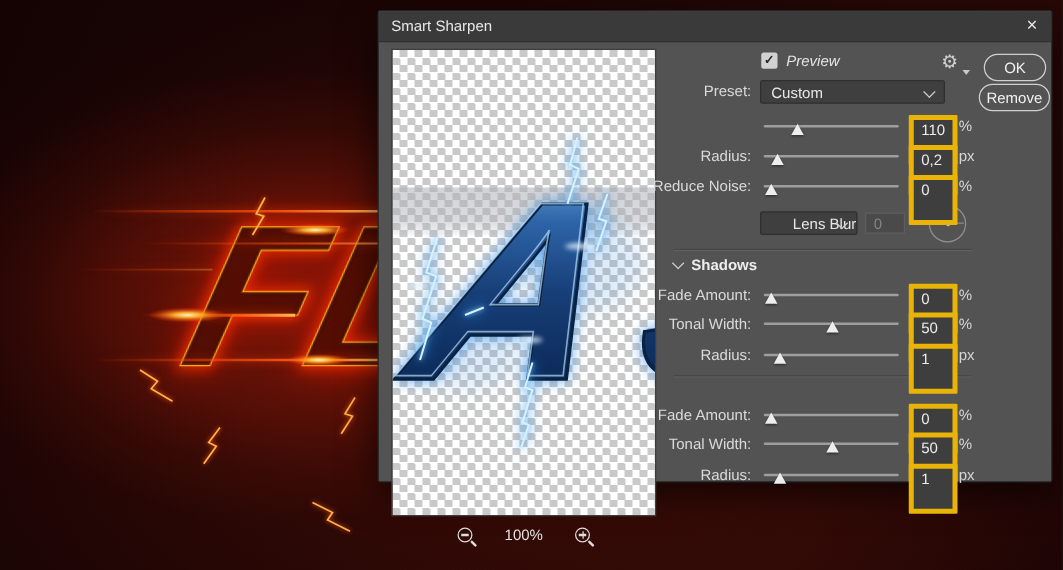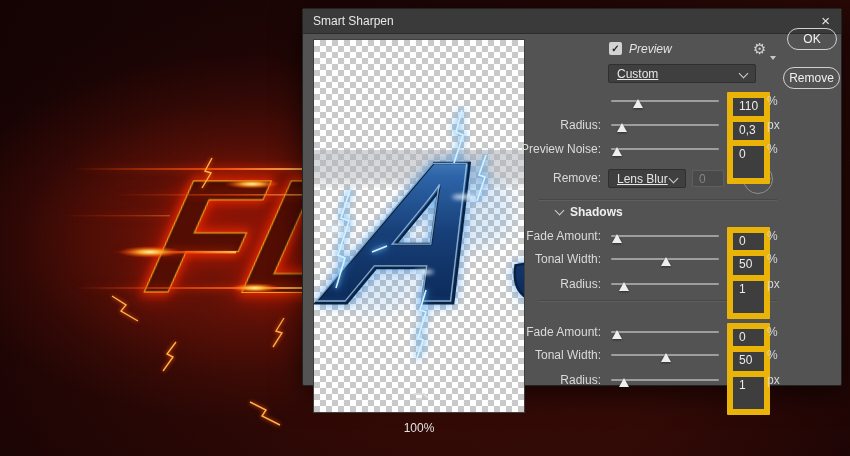--- a/index.html
+++ b/index.html
@@ -30,70 +30,70 @@
                border:1px solid #3e3e3e;box-sizing:content-box;
                background:conic-gradient(#c9c9c9 25%,#ffffff 0 50%,#c9c9c9 0 75%,#ffffff 0);
                background-size:12px 12px;}
   .preview-box svg{position:absolute;left:0;top:0;}
   .blue-letter{font:italic 900 200px "Liberation Sans",sans-serif;fill:url(#blueG);
                stroke:#0a2242;stroke-width:5;paint-order:stroke;}
   .blue-letter-hl{font:italic 900 200px "Liberation Sans",sans-serif;fill:none;
                stroke:rgba(195,232,255,0.65);stroke-width:1.3;}
 
   .zoombar{position:absolute;left:10px;top:406px;width:212px;height:26px;display:flex;
-           align-items:center;justify-content:center;gap:26px;flex-direction:column;}
+           align-items:center;justify-content:center;gap:26px;}
   .zoomlevel{font-size:12px;color:#e2e2e2;}
   .mag{position:relative;width:10px;height:10px;border:1.6px solid #dcdcdc;border-radius:50%;display:inline-block;}
   .mag::after{content:"";position:absolute;width:6px;height:1.7px;background:#dcdcdc;border-radius:1px;
               transform:rotate(45deg);right:-5px;bottom:-3px;}
   .mag i{position:absolute;left:2px;top:4.2px;width:6px;height:1.6px;background:#dcdcdc;}
   .mag b{position:absolute;left:4.2px;top:2px;width:1.6px;height:6px;background:#dcdcdc;}
 
   .controls{position:absolute;left:0;top:0;right:0;bottom:0;}
   .cb{position:absolute;left:306px;top:33px;width:13px;height:13px;background:#d2d2d2;border-radius:2px;
       color:#222;font-size:10px;font-weight:bold;text-align:center;line-height:13px;cursor:pointer;}
   .cb-label{position:absolute;left:326px;top:33px;color:#e3e3e3;font-style:italic;}
   .gear{position:absolute;left:450px;top:31px;font-family:"DejaVu Sans",sans-serif;font-size:15px;color:#d2d2d2;cursor:pointer;}
   .gear-caret{position:absolute;left:467px;top:47px;width:0;height:0;
               border-left:3px solid transparent;border-right:3px solid transparent;border-top:4px solid #c9c9c9;}
   .btn{position:absolute;height:20px;border:1px solid #d0d0d0;border-radius:11px;background:transparent;
        color:#f1f1f1;font-size:12px;text-align:center;line-height:20px;cursor:pointer;}
-  .btn.ok{left:484px;top:19px;width:48px;}
+  .btn.ok{left:484px;top:34px;width:48px;}
   .btn.cancel{left:480px;top:58px;width:55px;}
 
   .rowlabel{position:absolute;left:0;width:298px;text-align:right;color:#dadada;line-height:18px;}
   .p-row{position:absolute;left:0;right:0;height:19px;}
   .dd{position:absolute;top:0;height:19px;background:#3f3f3f;border:1px solid #2f2f2f;border-radius:2px;
-      color:#e6e6e6;line-height:19px;padding-left:8px;box-sizing:border-box;cursor:pointer;text-decoration:underline;}
+      color:#e6e6e6;line-height:19px;padding-left:8px;box-sizing:border-box;cursor:pointer;}
   .chev{position:absolute;width:6px;height:6px;border-right:1.5px solid #cfcfcf;border-bottom:1.5px solid #cfcfcf;
         transform:rotate(45deg);}
   .dd .chev{right:8px;top:5px;}
 
   .slider-row{position:absolute;left:0;right:0;height:18px;}
   .track{position:absolute;left:308px;top:8px;width:108px;height:2px;background:#9e9e9e;border-radius:1px;cursor:pointer;}
   .thumb{position:absolute;top:7px;width:0;height:0;border-left:5px solid transparent;
          border-right:5px solid transparent;border-bottom:9px solid #eeeeee;
          filter:drop-shadow(0 1px 1px rgba(0,0,0,0.45));cursor:pointer;}
   .vbox{position:absolute;left:424px;top:0;width:25px;height:15px;padding:1px 0 16px 6px;background:#3e3e3e;
-        border:6px solid #eab308;border-radius:1px;color:#ececec;line-height:15px;}
+        border:4px solid #eab308;border-radius:1px;color:#ececec;line-height:15px;}
   .unit{position:absolute;left:464px;top:1px;color:#d6d6d6;line-height:16px;}
 
   .rm-row{position:absolute;left:0;right:0;top:159px;height:22px;}
   .rm-row .rowlabel{line-height:21px;}
-  .rm-row .dd{top:1px;}
+  .rm-row .dd{top:1px;text-align:right;}
   .angle-box{position:absolute;left:389px;top:2px;width:24px;height:14px;padding:1px 0 0 6px;background:#4a4a4a;
              border:1px solid #5e5e5e;border-radius:1px;color:#858585;line-height:14px;}
   .deg{position:absolute;left:428px;top:2px;color:#9a9a9a;font-size:11px;}
   .dial{position:absolute;left:440px;top:-4px;width:28px;height:28px;border:1px solid #8f8f8f;border-radius:50%;cursor:pointer;}
   .dial::before{content:"";position:absolute;left:1px;right:1px;top:13px;height:1px;background:#8a8a8a;}
   .dial::after{content:"";position:absolute;left:50%;top:50%;width:3px;height:3px;margin:-1.5px 0 0 -1.5px;
                background:#b8b8b8;border-radius:50%;}
 
   .divider{position:absolute;left:236px;width:238px;height:1px;background:#474747;box-shadow:0 1px 0 rgba(255,255,255,0.07);}
-  .sect{position:absolute;left:17px;right:0;height:16px;cursor:pointer;padding-left:35px;}
+  .sect{position:absolute;left:0;right:0;height:16px;cursor:pointer;padding-left:35px;}
   .sect .chev{left:236px;top:3px;}
   .sect-title{position:absolute;font-weight:bold;color:#efefef;line-height:16px;}
 </style>
 </head>
 <body>
 
 <div class="stage">
 
   <svg class="bg-art" viewBox="0 0 850 456">
     <defs>
@@ -202,28 +202,28 @@
       </span>
       <span class="cb-label">Preview</span>
 
       <span class="gear">⚙</span>
       <span class="gear-caret"></span>
 
       <div class="btn ok">OK</div>
       <div class="btn cancel">Remove</div>
 
       <div class="p-row" style="top:55px;">
+        <span class="rowlabel" style="line-height:19px;">Preset:</span>
         <div class="dd" style="left:305px;width:148px;">
           <span>Custom</span>
           <span class="chev"></span>
         </div>
       </div>
 
       <div class="rm-row">
-        <span class="rowlabel">Remove:</span>
         <div class="dd" style="left:305px;width:78px;">
           <span>Lens Blur</span>
           <span class="chev"></span>
         </div>
         <span class="angle-box">0</span>
         <span class="deg">°</span>
         <span class="dial"></span>
       </div>
 
       <div class="divider" style="top:190px;"></div>
@@ -237,25 +237,25 @@
     <div class="slider-row" style="top: 83px;">
           <div class="track"></div>
           <div class="thumb" style="left: 329.56px;"></div>
           <span class="vbox">110</span>
           <span class="unit">%</span>
         </div>
         <div class="slider-row" style="top: 107px;">
           <span class="rowlabel">Radius:</span>
           <div class="track"></div>
           <div class="thumb" style="left: 313.88px;"></div>
-          <span class="vbox">0,3</span>
+          <span class="vbox">0,2</span>
           <span class="unit">px</span>
         </div>
         <div class="slider-row" style="top: 131px;">
-          <span class="rowlabel">Preview Noise:</span>
+          <span class="rowlabel">Reduce Noise:</span>
           <div class="track"></div>
           <div class="thumb" style="left: 308.98px;"></div>
           <span class="vbox">0</span>
           <span class="unit">%</span>
         </div>
         <div class="slider-row" style="top: 218px;">
           <span class="rowlabel">Fade Amount:</span>
           <div class="track"></div>
           <div class="thumb" style="left: 308.98px;"></div>
           <span class="vbox">0</span>

